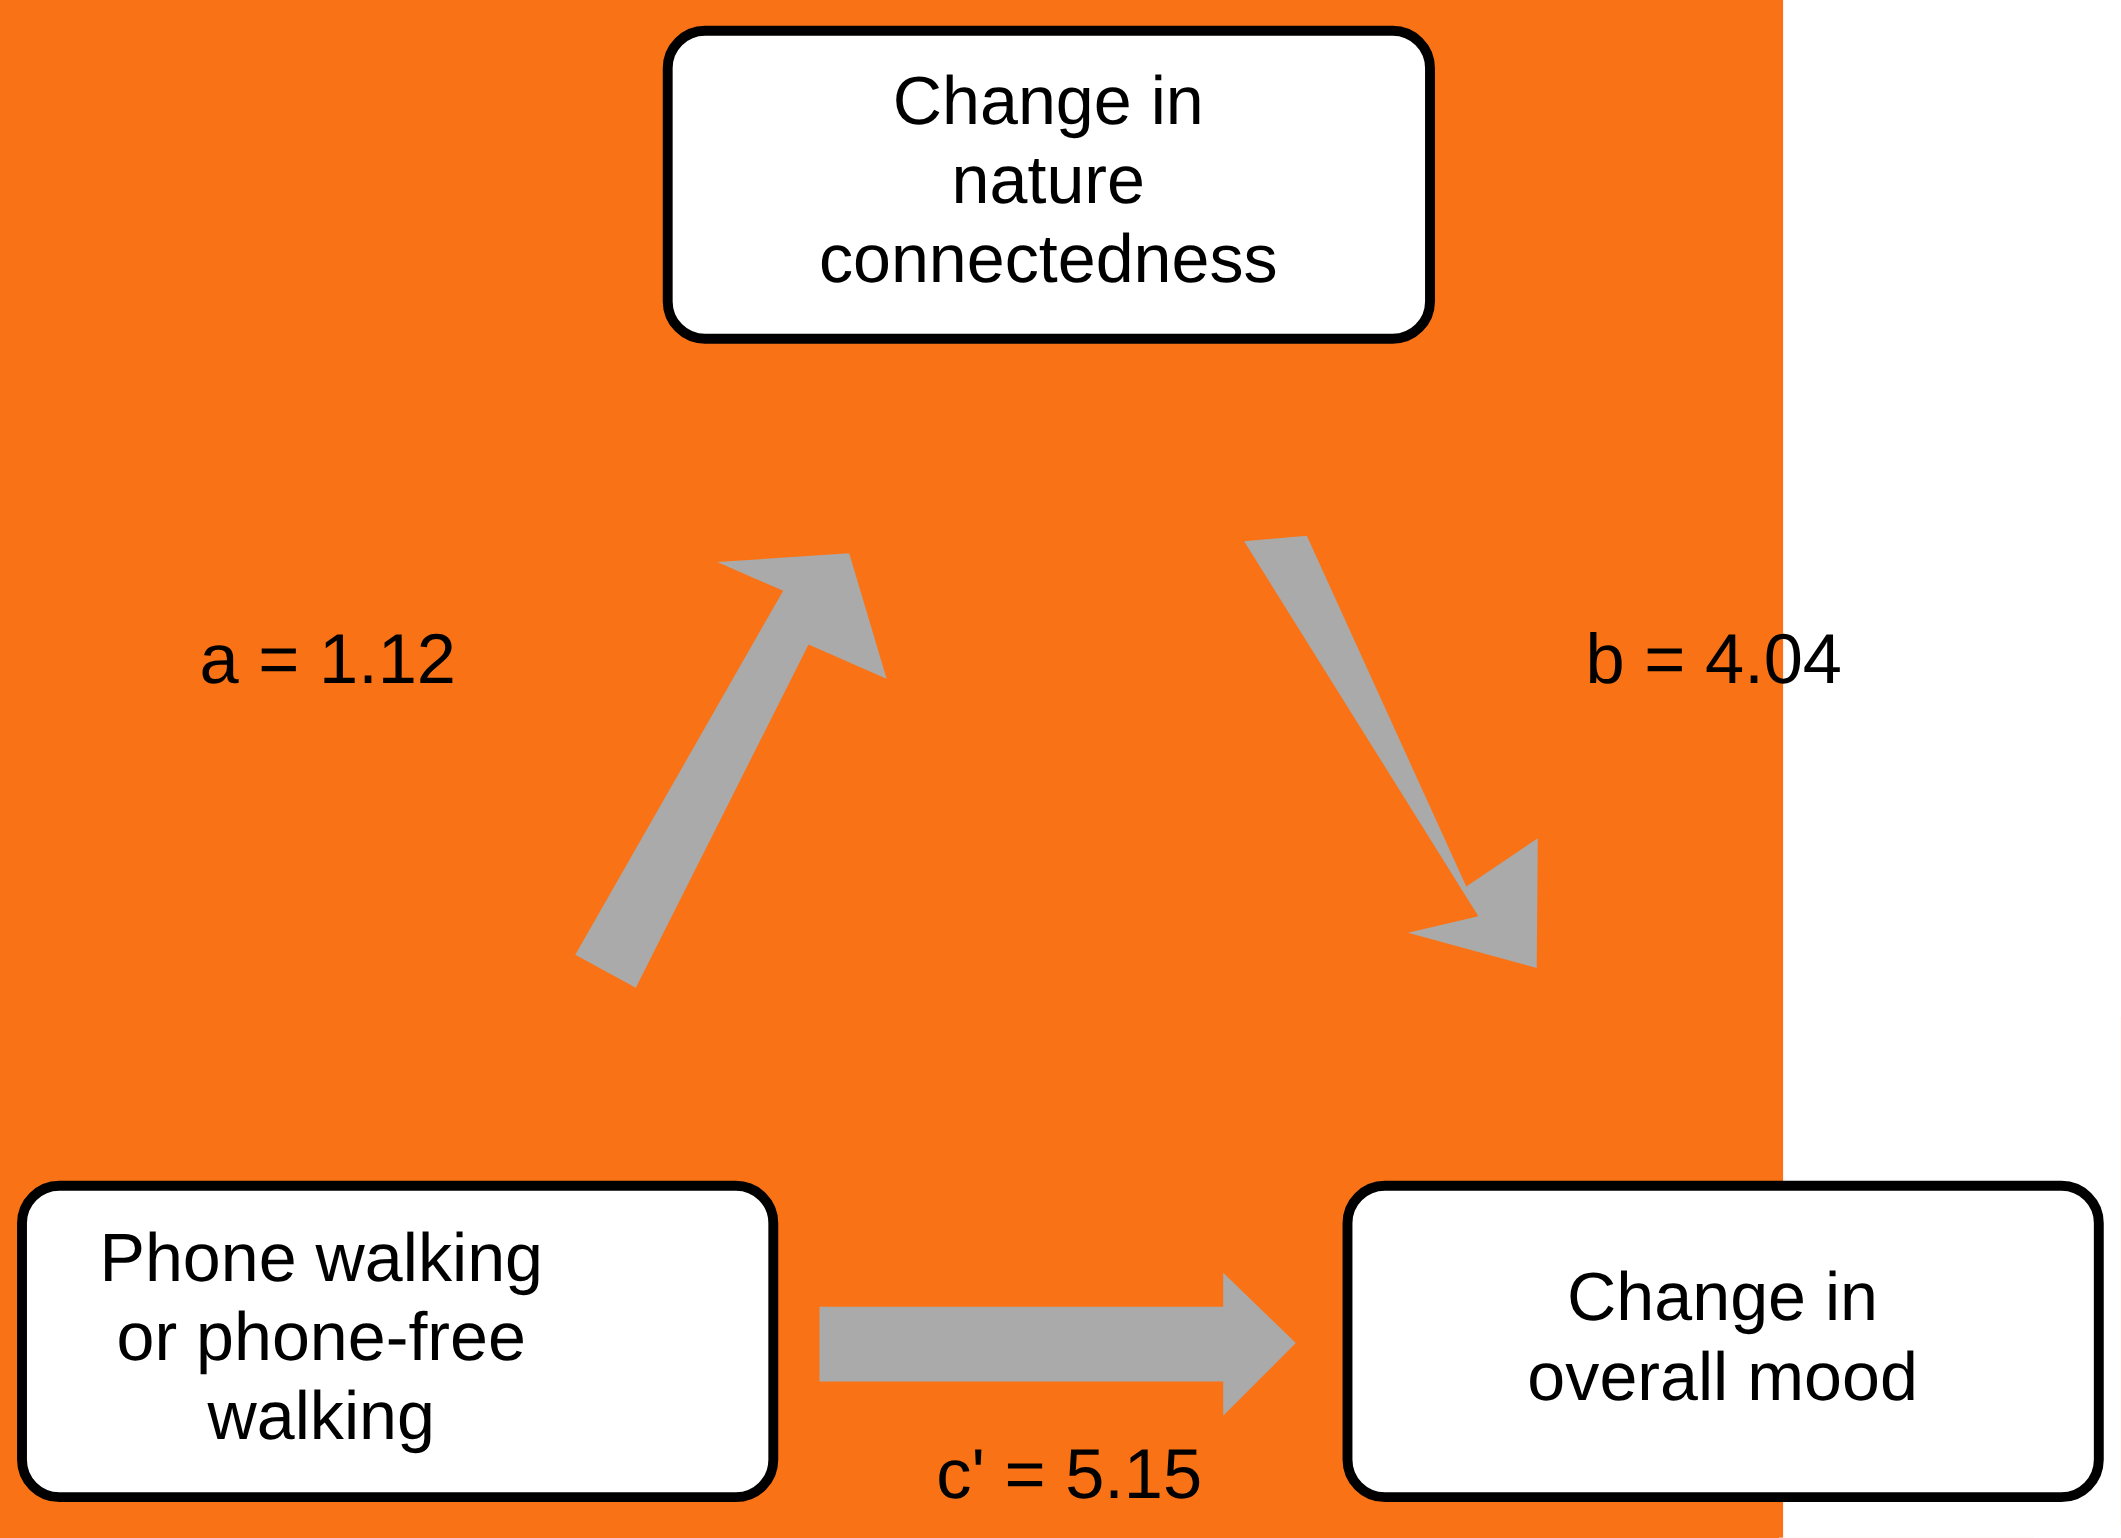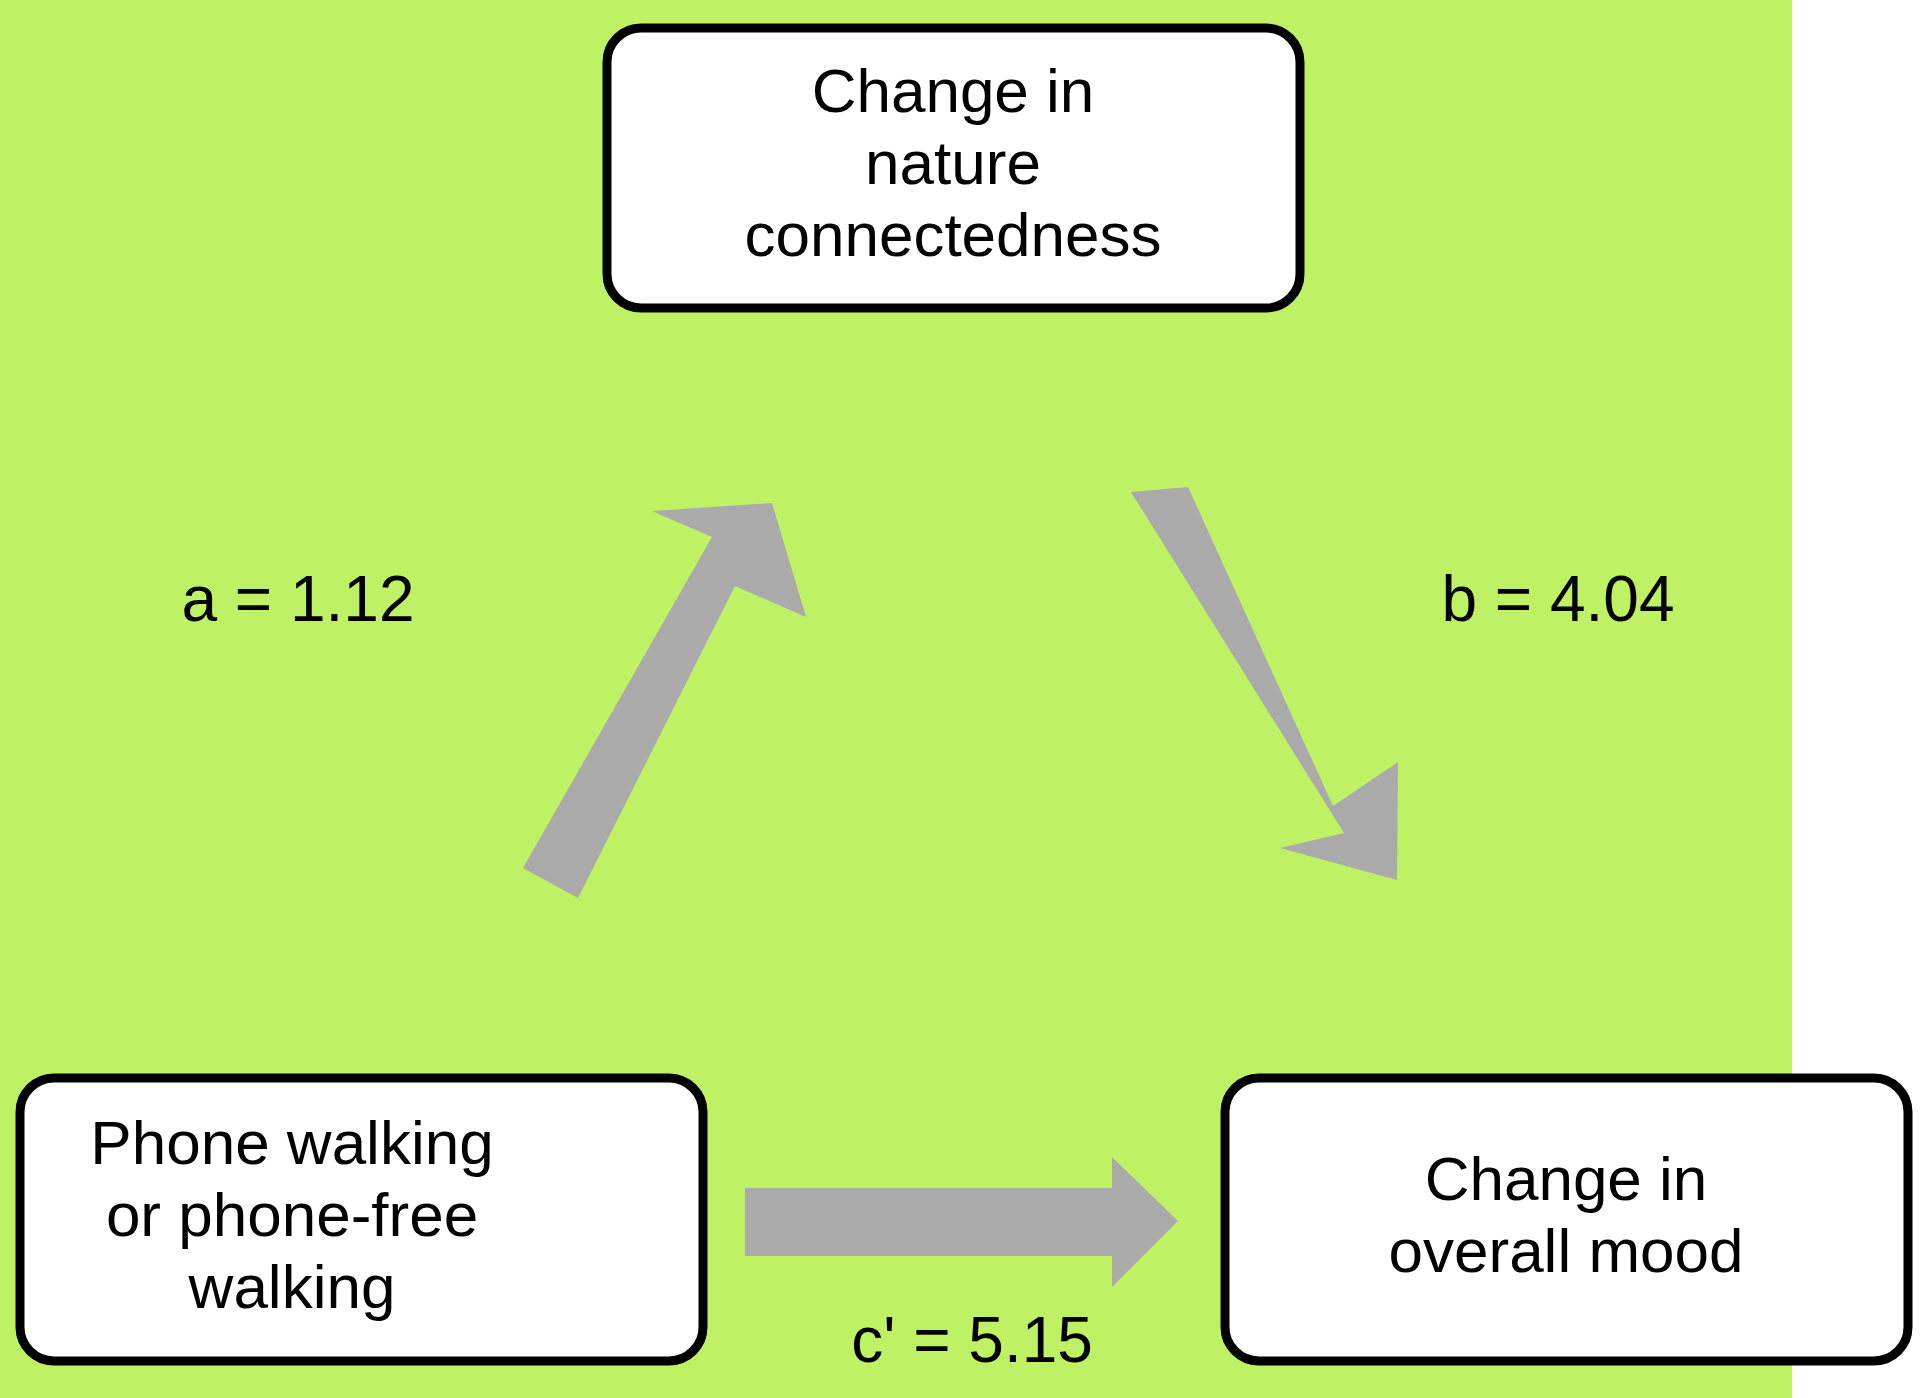--- a/index.html
+++ b/index.html
@@ -8,23 +8,23 @@
     background: #ffffff;
   }
   body {
     width: 1928px;
     height: 1398px;
     font-family: "Liberation Sans", sans-serif;
     overflow: hidden;
   }
   #diagram-root {
     position: relative;
-    width: 1792px;
+    width: 1621px;
     height: 1398px;
-    background: #bef264;
+    background: #f97316;
   }
   svg#diagram-svg {
     position: absolute;
     top: 0;
     left: 0;
     width: 1928px;
     height: 1398px;
     display: block;
   }
   .node-box {

